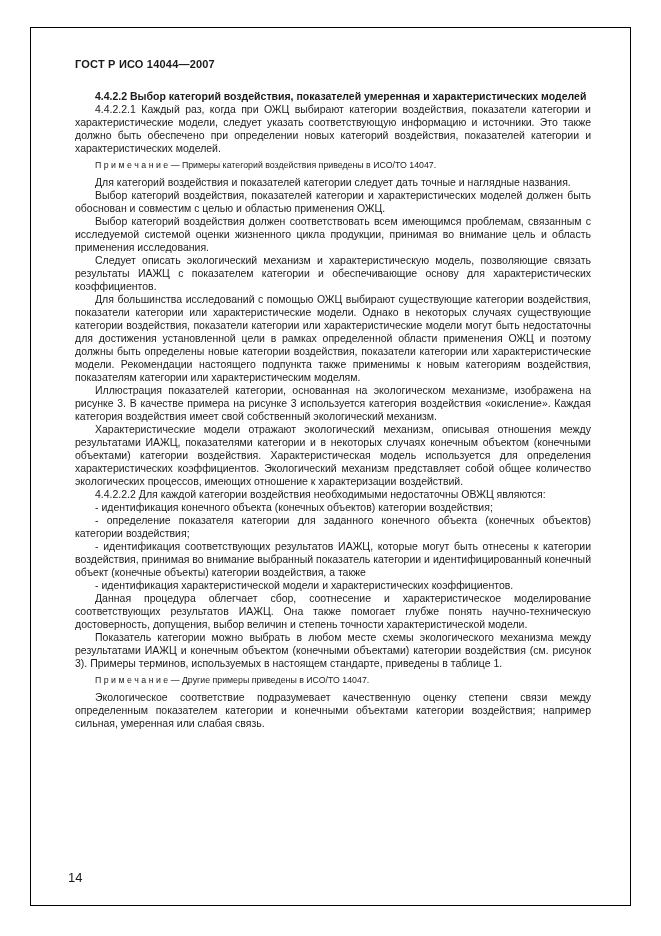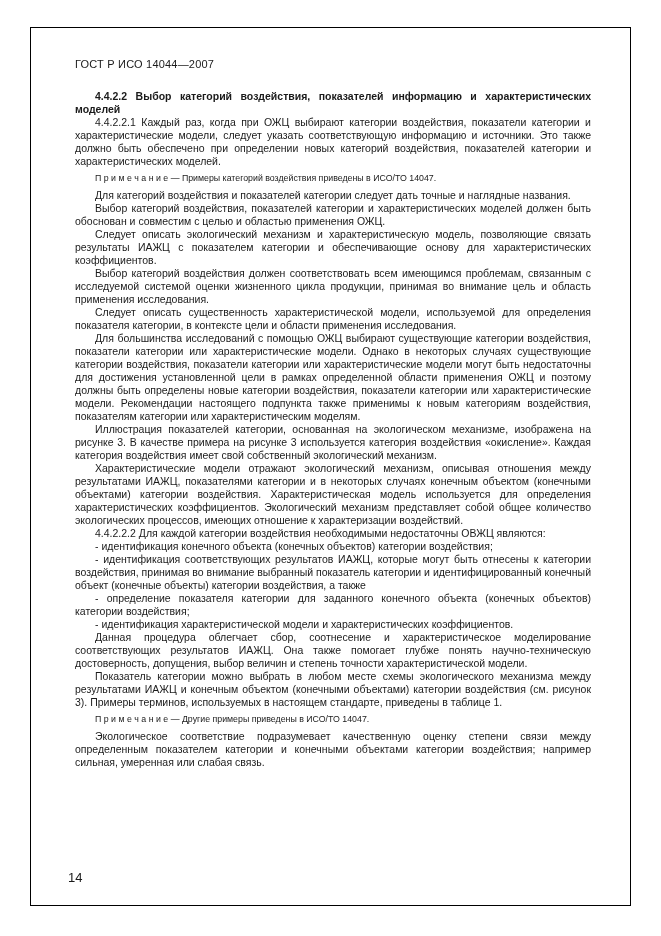--- a/index.html
+++ b/index.html
@@ -15,21 +15,21 @@
     position: absolute;
     left: 30px; top: 27px;
     width: 601px; height: 879px;
     border: 1.5px solid #000000;
     background: #ffffff;
   }
   .doc-header {
     position: absolute;
     left: 75px; top: 58px;
     font-size: 11px;
-    font-weight: normal;
+    font-weight: bold;
     letter-spacing: 0.2px;
   }
   .content {
     position: absolute;
     left: 75px; top: 90px;
     width: 516px;
   }
   .para {
     font-size: 10.5px;
     line-height: 13px;
@@ -51,35 +51,34 @@
   }
 </style>
 </head>
 <body>
 
 <div class="page-frame"></div>
 
 <div class="doc-header">ГОСТ Р ИСО 14044—2007</div>
 
 <div class="content">
-  <p class="para heading">4.4.2.2 Выбор категорий воздействия, показателей информацию и характеристических моделей</p>
+  <p class="para heading">4.4.2.2 Выбор категорий воздействия, показателей умеренная и характеристических моделей</p>
   <p class="para">4.4.2.2.1 Каждый раз, когда при ОЖЦ выбирают категории воздействия, показатели категории и характеристические модели, следует указать соответствующую информацию и источники. Это также должно быть обеспечено при определении новых категорий воздействия, показателей категории и характеристических моделей.</p>
   <p class="note">П р и м е ч а н и е — Примеры категорий воздействия приведены в ИСО/ТО 14047.</p>
   <p class="para">Для категорий воздействия и показателей категории следует дать точные и наглядные названия.</p>
   <p class="para">Выбор категорий воздействия, показателей категории и характеристических моделей должен быть обоснован и совместим с целью и областью применения ОЖЦ.</p>
+  <p class="para">Выбор категорий воздействия должен соответствовать всем имеющимся проблемам, связанным с исследуемой системой оценки жизненного цикла продукции, принимая во внимание цель и область применения исследования.</p>
   <p class="para">Следует описать экологический механизм и характеристическую модель, позволяющие связать результаты ИАЖЦ с показателем категории и обеспечивающие основу для характеристических коэффициентов.</p>
-  <p class="para">Выбор категорий воздействия должен соответствовать всем имеющимся проблемам, связанным с исследуемой системой оценки жизненного цикла продукции, принимая во внимание цель и область применения исследования.</p>
-  <p class="para">Следует описать существенность характеристической модели, используемой для определения показателя категории, в контексте цели и области применения исследования.</p>
   <p class="para">Для большинства исследований с помощью ОЖЦ выбирают существующие категории воздействия, показатели категории или характеристические модели. Однако в некоторых случаях существующие категории воздействия, показатели категории или характеристические модели могут быть недостаточны для достижения установленной цели в рамках определенной области применения ОЖЦ и поэтому должны быть определены новые категории воздействия, показатели категории или характеристические модели. Рекомендации настоящего подпункта также применимы к новым категориям воздействия, показателям категории или характеристическим моделям.</p>
   <p class="para">Иллюстрация показателей категории, основанная на экологическом механизме, изображена на рисунке 3. В качестве примера на рисунке 3 используется категория воздействия «окисление». Каждая категория воздействия имеет свой собственный экологический механизм.</p>
   <p class="para">Характеристические модели отражают экологический механизм, описывая отношения между результатами ИАЖЦ, показателями категории и в некоторых случаях конечным объектом (конечными объектами) категории воздействия. Характеристическая модель используется для определения характеристических коэффициентов. Экологический механизм представляет собой общее количество экологических процессов, имеющих отношение к характеризации воздействий.</p>
   <p class="para">4.4.2.2.2 Для каждой категории воздействия необходимыми недостаточны ОВЖЦ являются:</p>
   <p class="para">- идентификация конечного объекта (конечных объектов) категории воздействия;</p>
+  <p class="para">- определение показателя категории для заданного конечного объекта (конечных объектов) категории воздействия;</p>
   <p class="para">- идентификация соответствующих результатов ИАЖЦ, которые могут быть отнесены к категории воздействия, принимая во внимание выбранный показатель категории и идентифицированный конечный объект (конечные объекты) категории воздействия, а также</p>
-  <p class="para">- определение показателя категории для заданного конечного объекта (конечных объектов) категории воздействия;</p>
   <p class="para">- идентификация характеристической модели и характеристических коэффициентов.</p>
   <p class="para">Данная процедура облегчает сбор, соотнесение и характеристическое моделирование соответствующих результатов ИАЖЦ. Она также помогает глубже понять научно-техническую достоверность, допущения, выбор величин и степень точности характеристической модели.</p>
   <p class="para">Показатель категории можно выбрать в любом месте схемы экологического механизма между результатами ИАЖЦ и конечным объектом (конечными объектами) категории воздействия (см. рисунок 3). Примеры терминов, используемых в настоящем стандарте, приведены в таблице 1.</p>
   <p class="note">П р и м е ч а н и е — Другие примеры приведены в ИСО/ТО 14047.</p>
   <p class="para">Экологическое соответствие подразумевает качественную оценку степени связи между определенным показателем категории и конечными объектами категории воздействия; например сильная, умеренная или слабая связь.</p>
 </div>
 
 <div class="page-number">14</div>
 
 </body></html>

